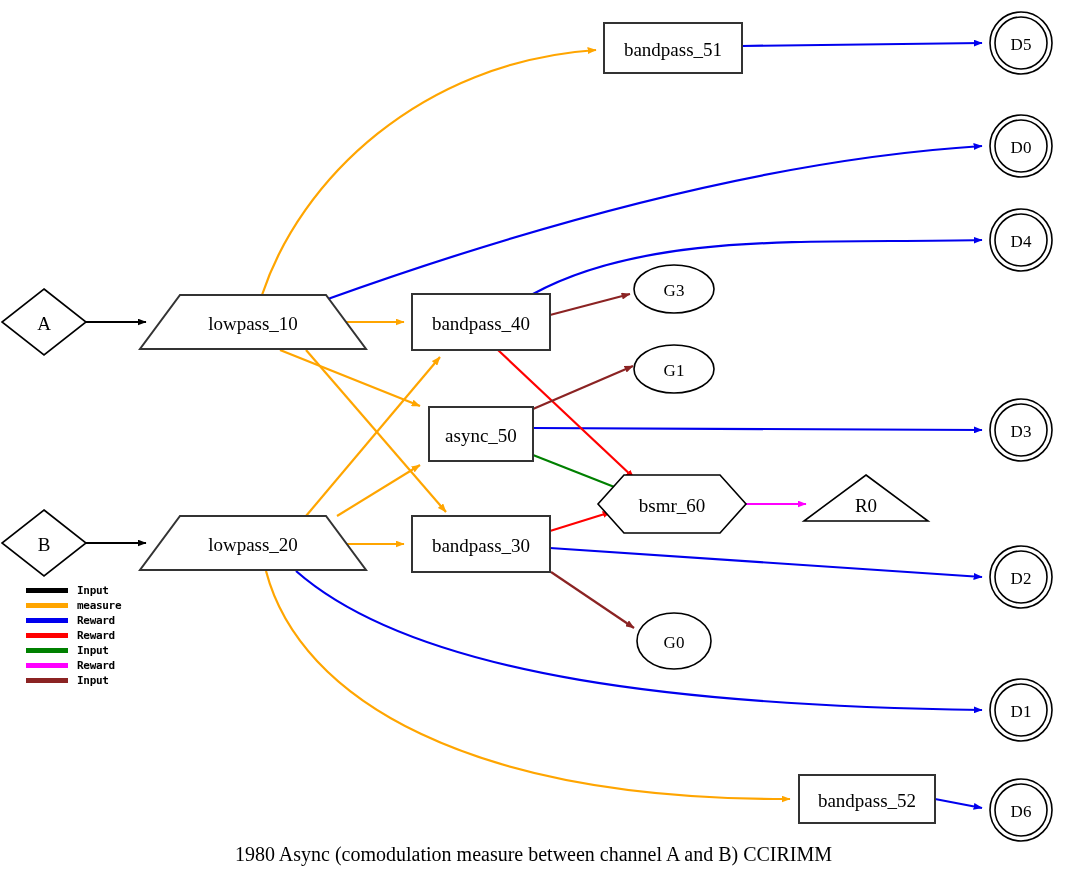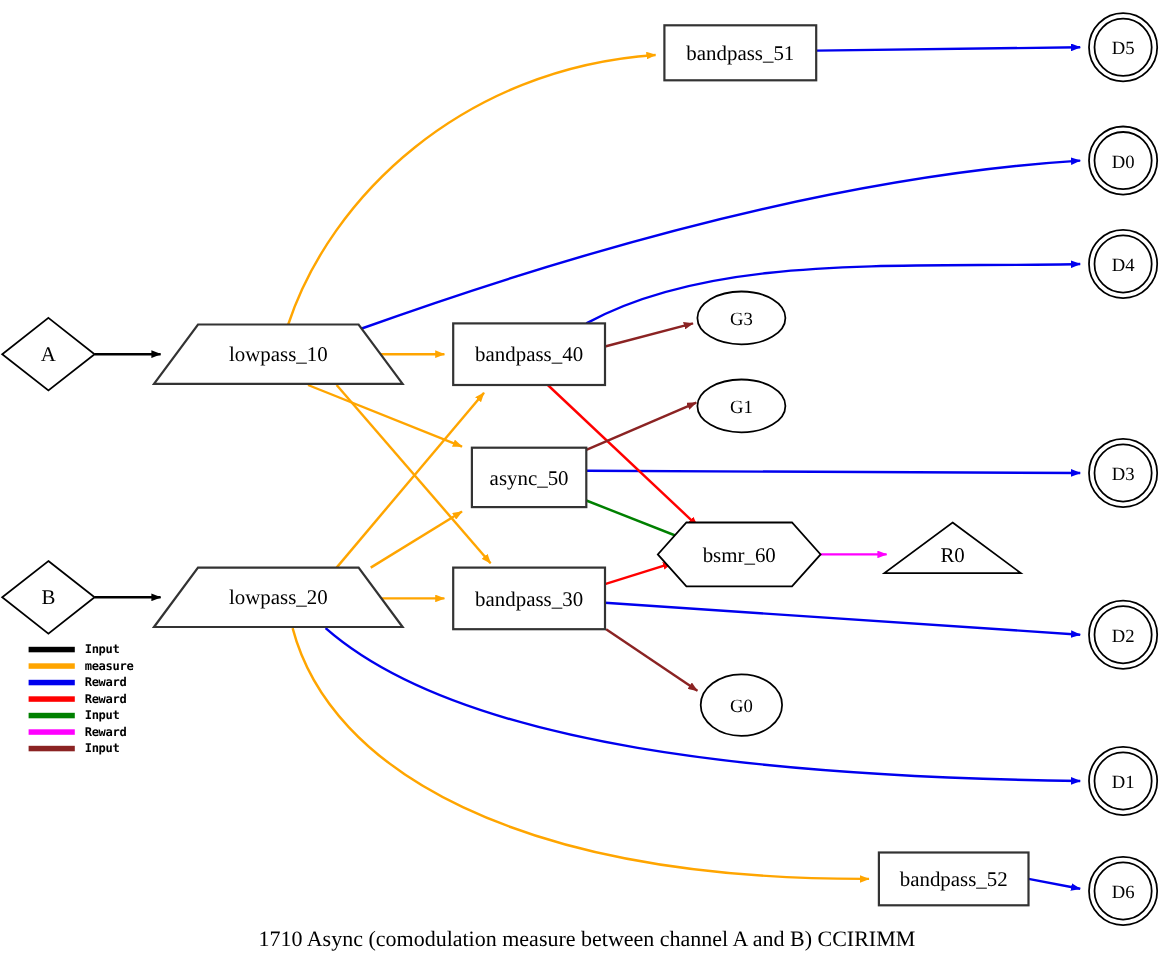--- a/index.html
+++ b/index.html
@@ -193,14 +193,14 @@
       <div class="legrow">
         <span class="legswatch" style="background: rgb(255, 0, 255);"></span>
         <span class="legtext">Reward</span>
       </div>
       <div class="legrow">
         <span class="legswatch" style="background: rgb(139, 35, 35);"></span>
         <span class="legtext">Input</span>
       </div>
     </div>
 
-  <div class="caption">1710 Async   (comodulation measure between channel A and B) CCIRIMM</div>
+  <div class="caption">1980 Async   (comodulation measure between channel A and B) CCIRIMM</div>
 </div>
 
 </body></html>

